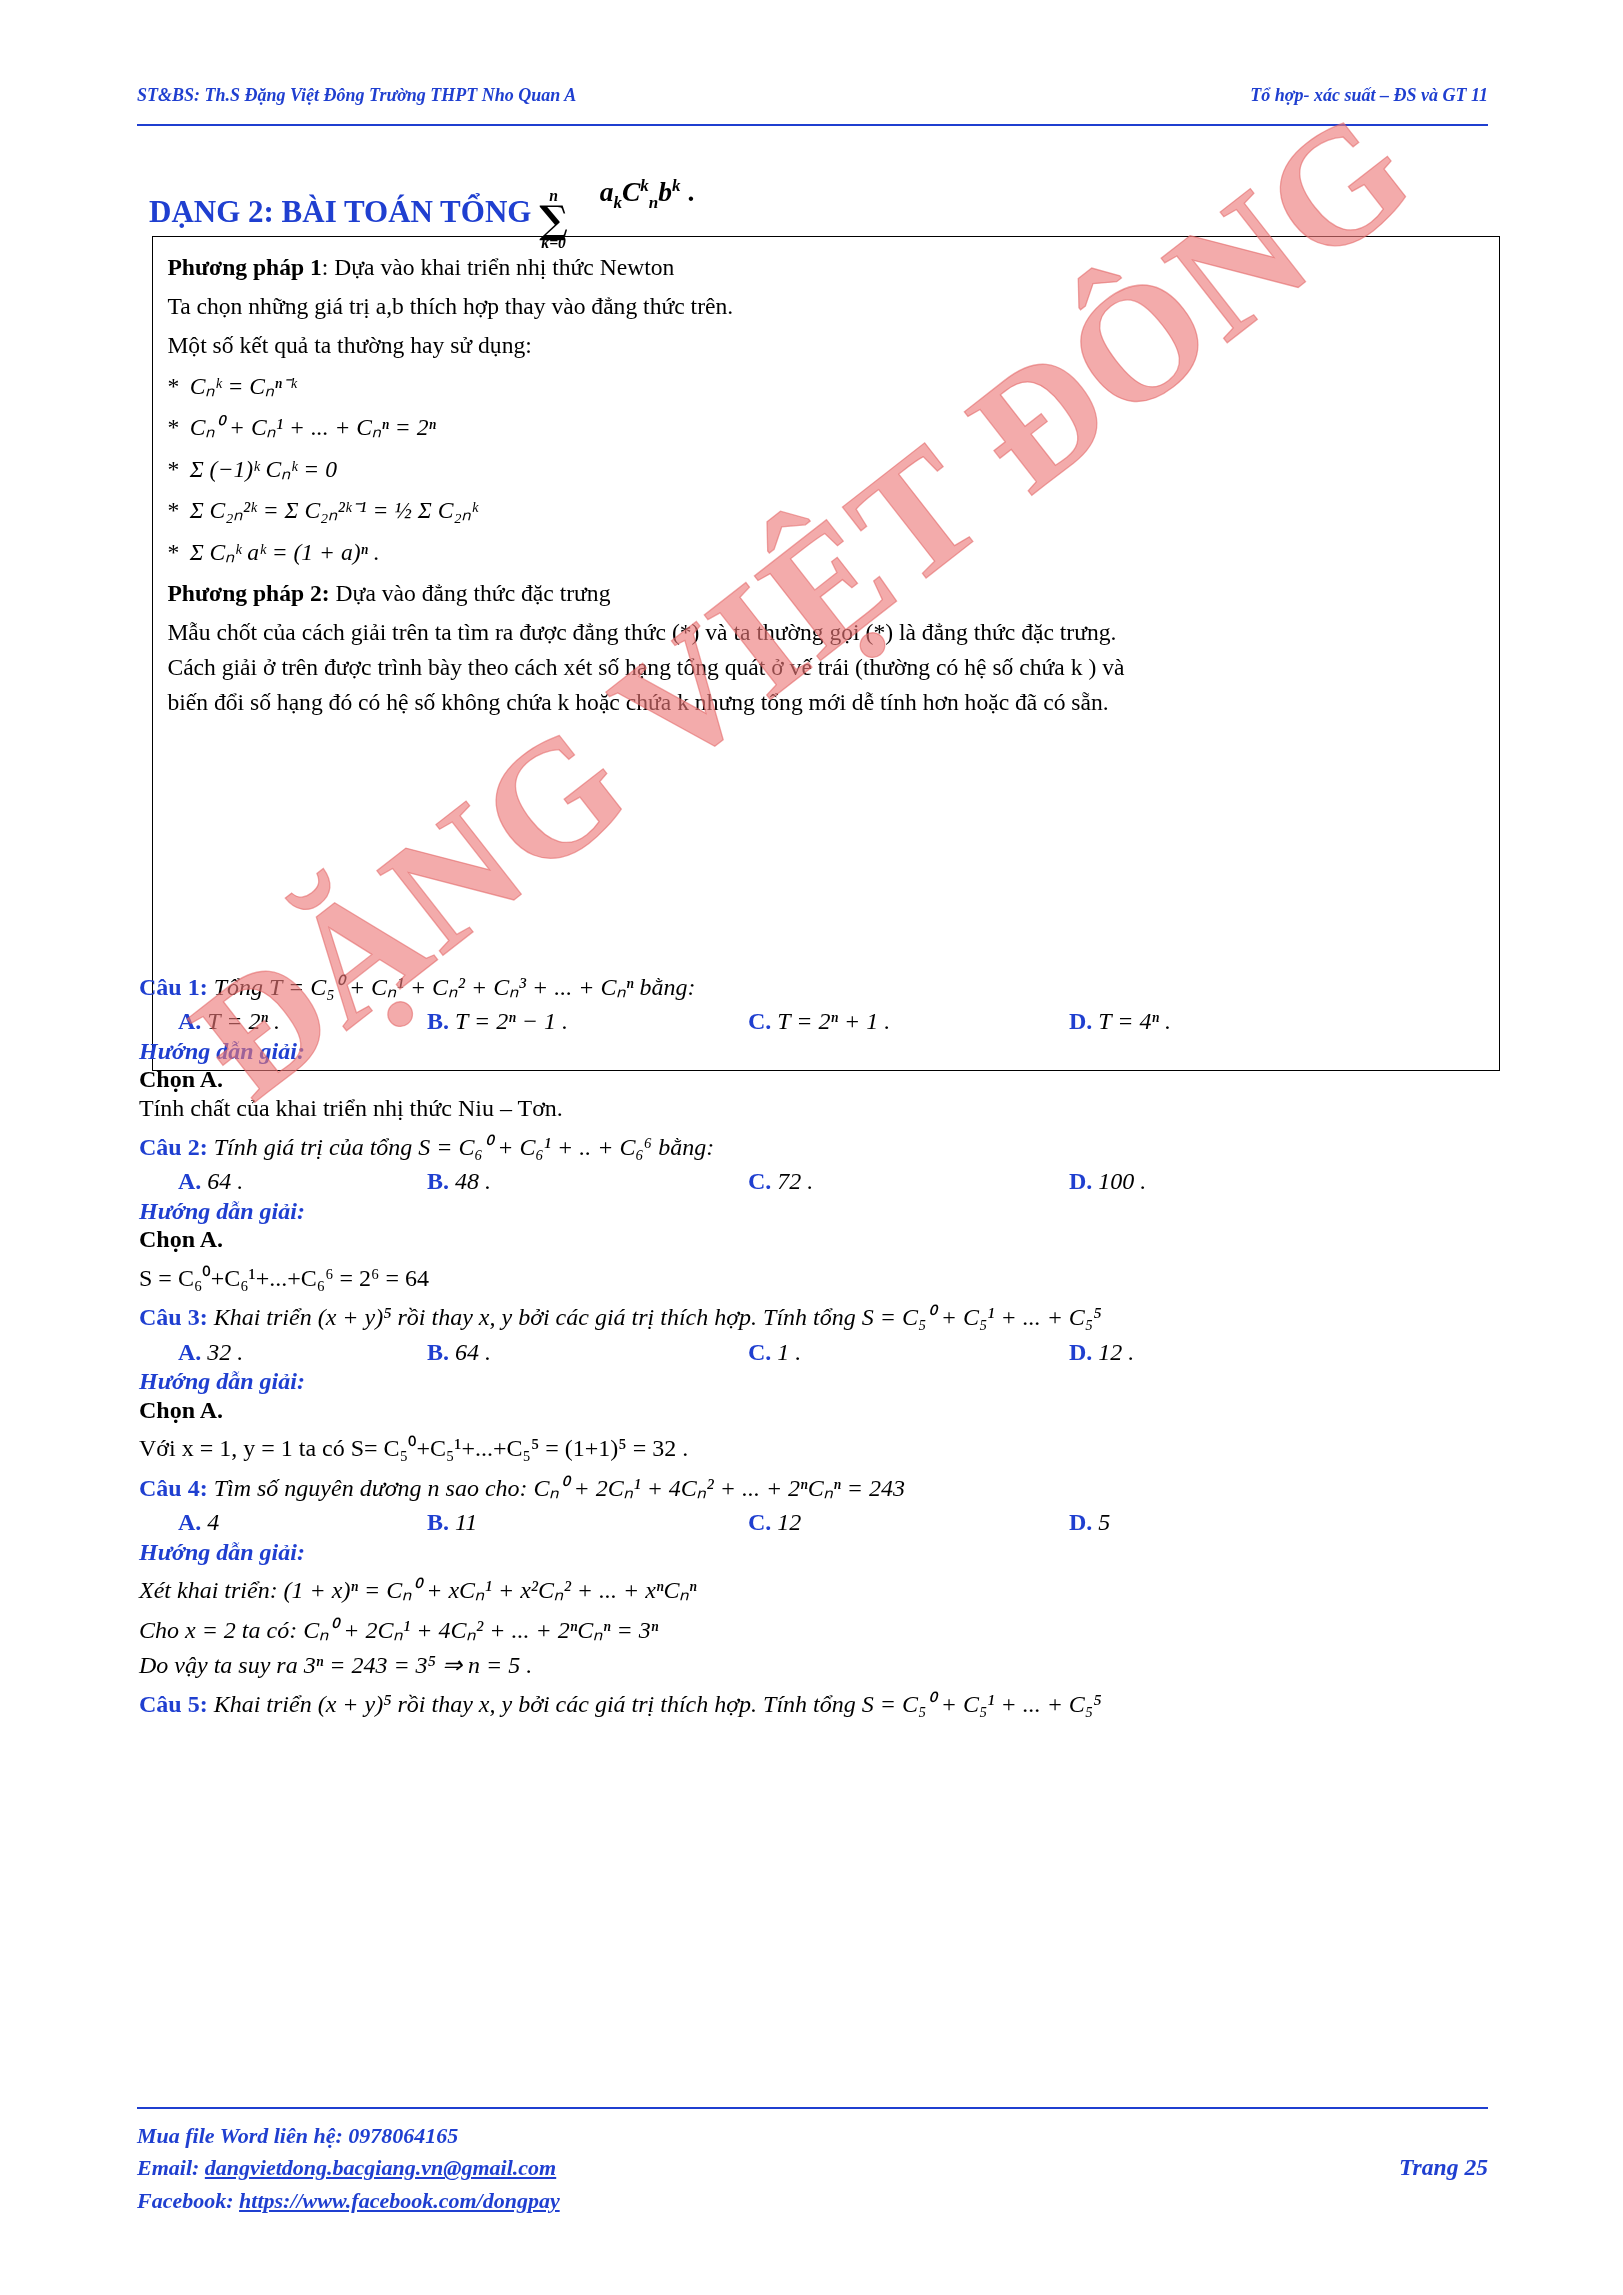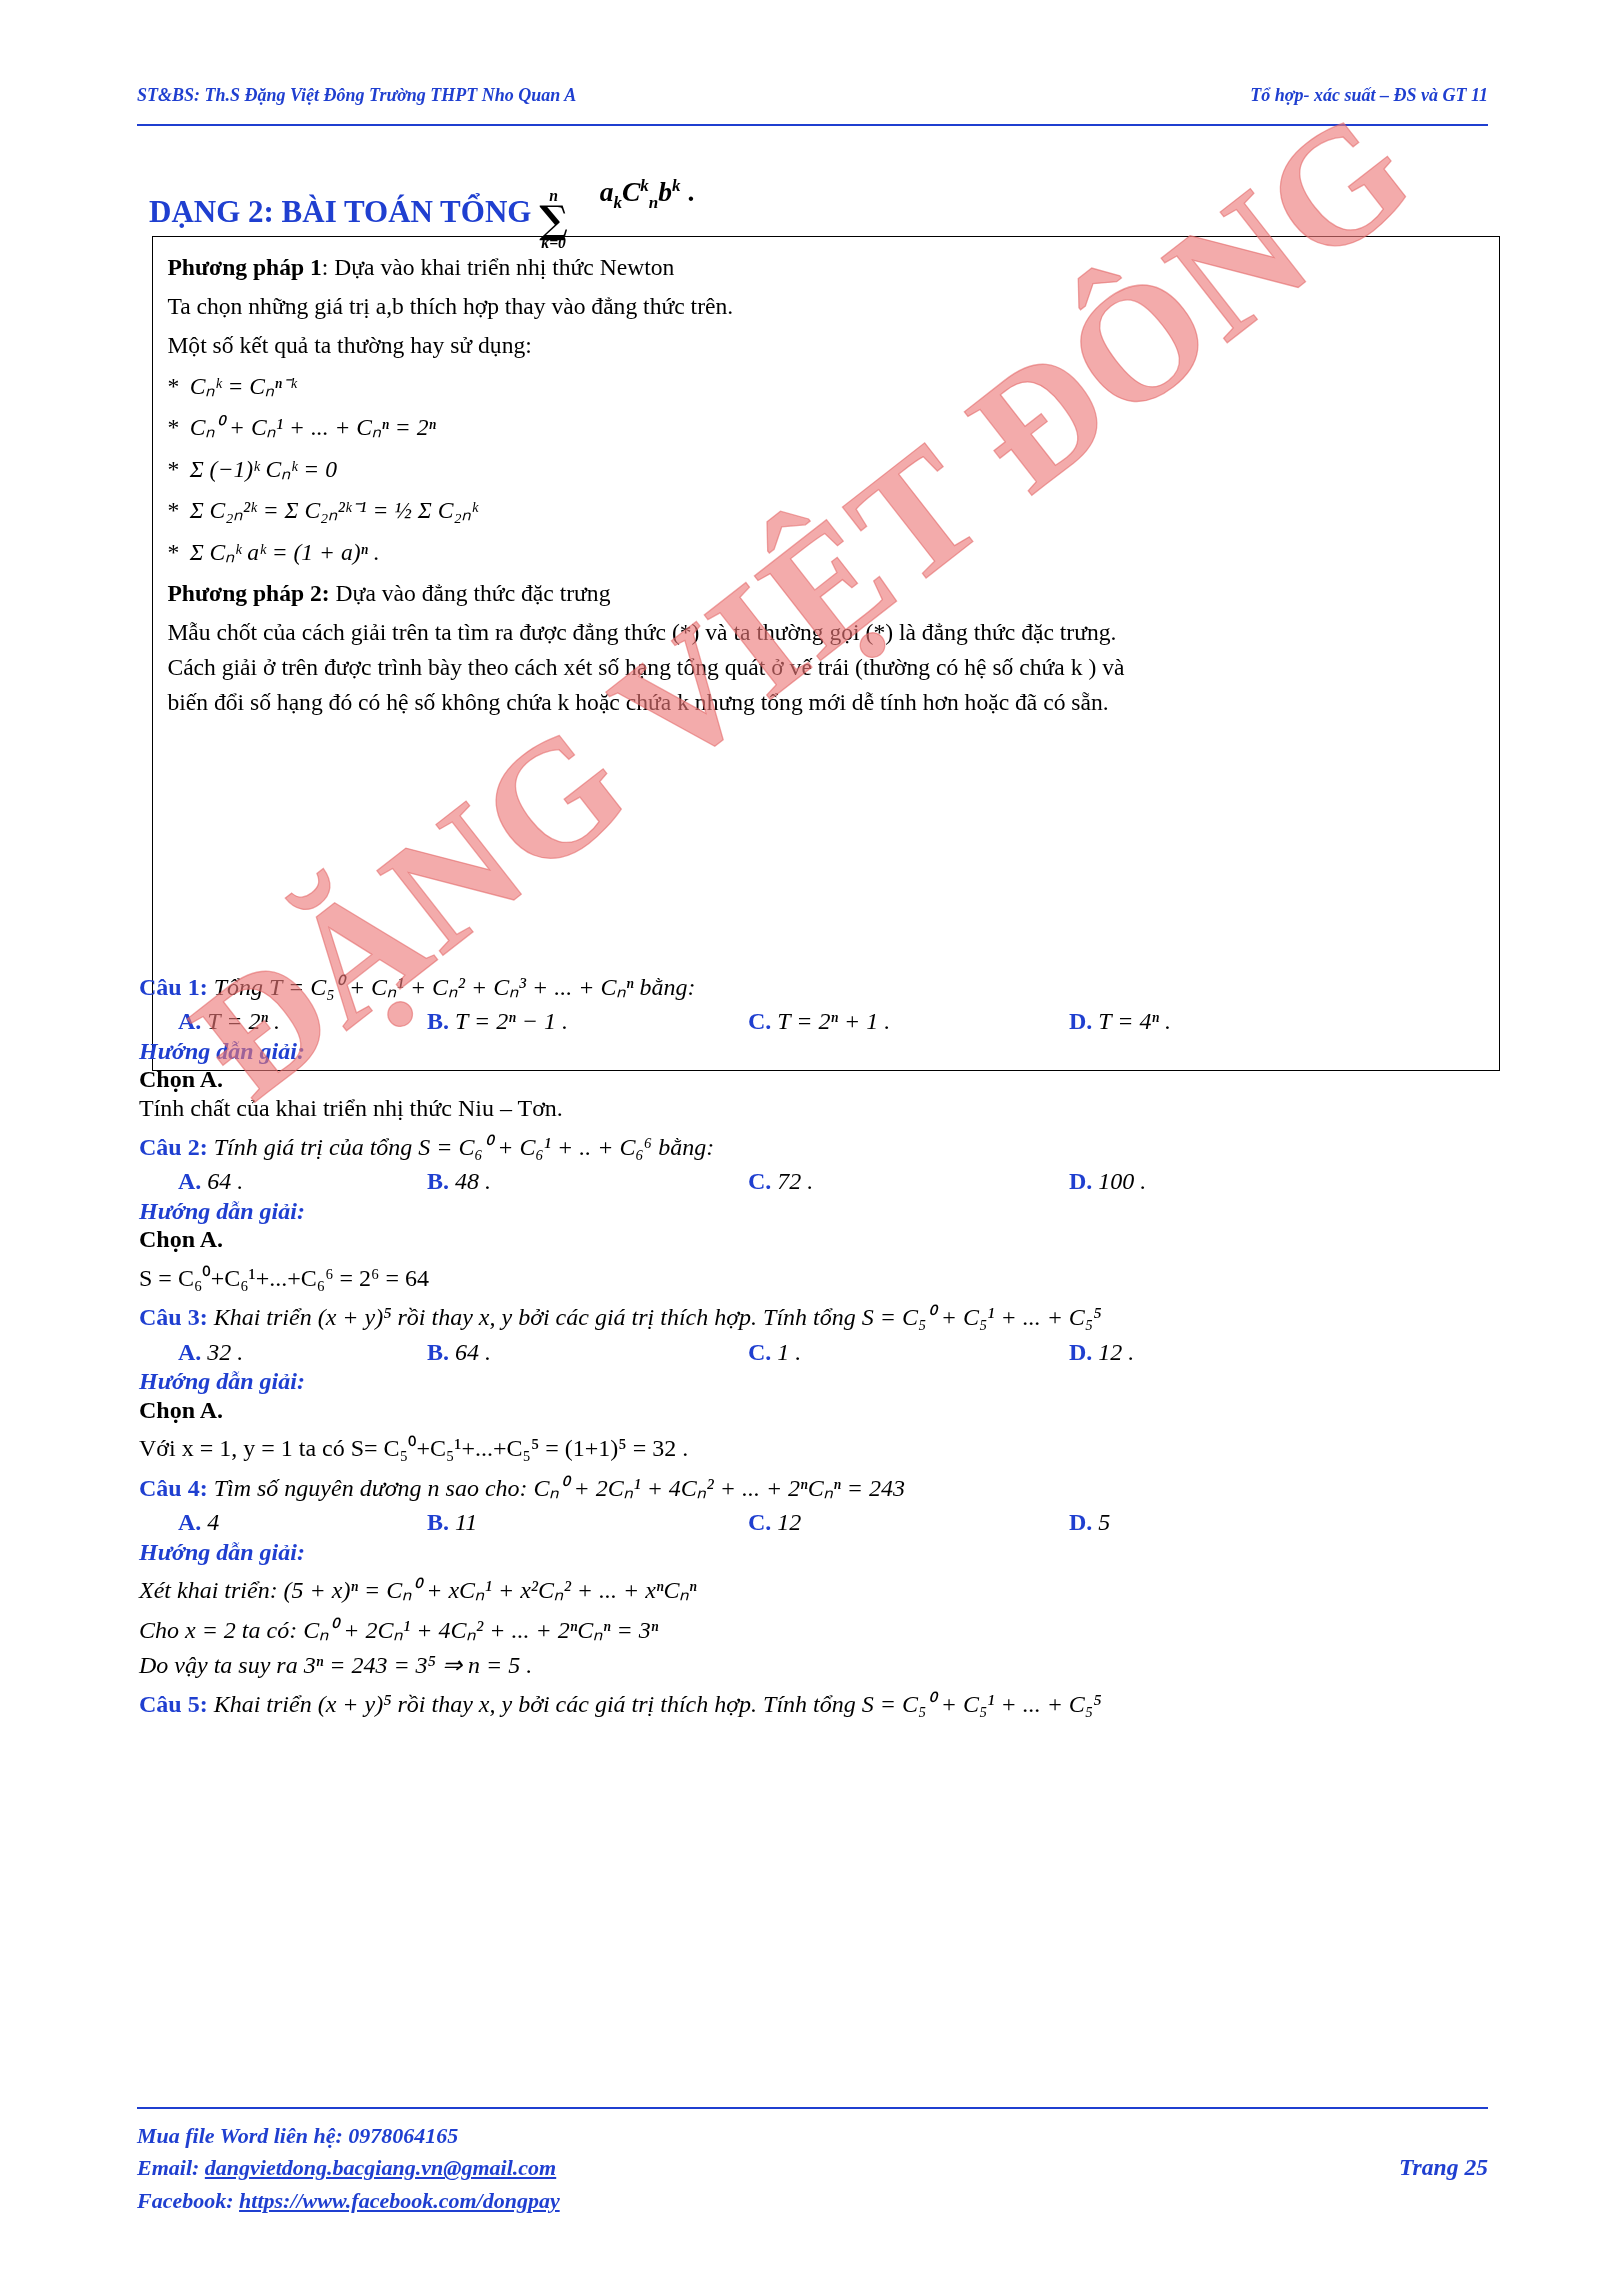--- a/index.html
+++ b/index.html
@@ -232,21 +232,21 @@
         <span class="q-label">Câu 4:</span>
         <span class="mathi">Tìm số nguyên dương n sao cho:  Cₙ⁰ + 2Cₙ¹ + 4Cₙ² + ... + 2ⁿCₙⁿ = 243</span>
       </div>
       <div class="opts">
         <div class="o1"><span>A.</span> <span class="val">4</span></div>
         <div class="o2"><span>B.</span> <span class="val">11</span></div>
         <div class="o3"><span>C.</span> <span class="val">12</span></div>
         <div class="o4"><span>D.</span> <span class="val">5</span></div>
       </div>
       <div class="hd">Hướng dẫn giải:</div>
-      <div class="line mathi">Xét khai triển: (5 + x)ⁿ = Cₙ⁰ + xCₙ¹ + x²Cₙ² + ... + xⁿCₙⁿ</div>
+      <div class="line mathi">Xét khai triển: (1 + x)ⁿ = Cₙ⁰ + xCₙ¹ + x²Cₙ² + ... + xⁿCₙⁿ</div>
       <div class="line mathi">Cho x = 2 ta có: Cₙ⁰ + 2Cₙ¹ + 4Cₙ² + ... + 2ⁿCₙⁿ = 3ⁿ</div>
       <div class="line mathi">Do vậy ta suy ra 3ⁿ = 243 = 3⁵ ⇒ n = 5 .</div>
     </div>
 
     <div class="q">
       <div class="line">
         <span class="q-label">Câu 5:</span>
         <span class="mathi">Khai triển (x + y)⁵ rồi thay x, y bởi các giá trị thích hợp. Tính tổng S = C₅⁰ + C₅¹ + ... + C₅⁵</span>
       </div>
     </div>

